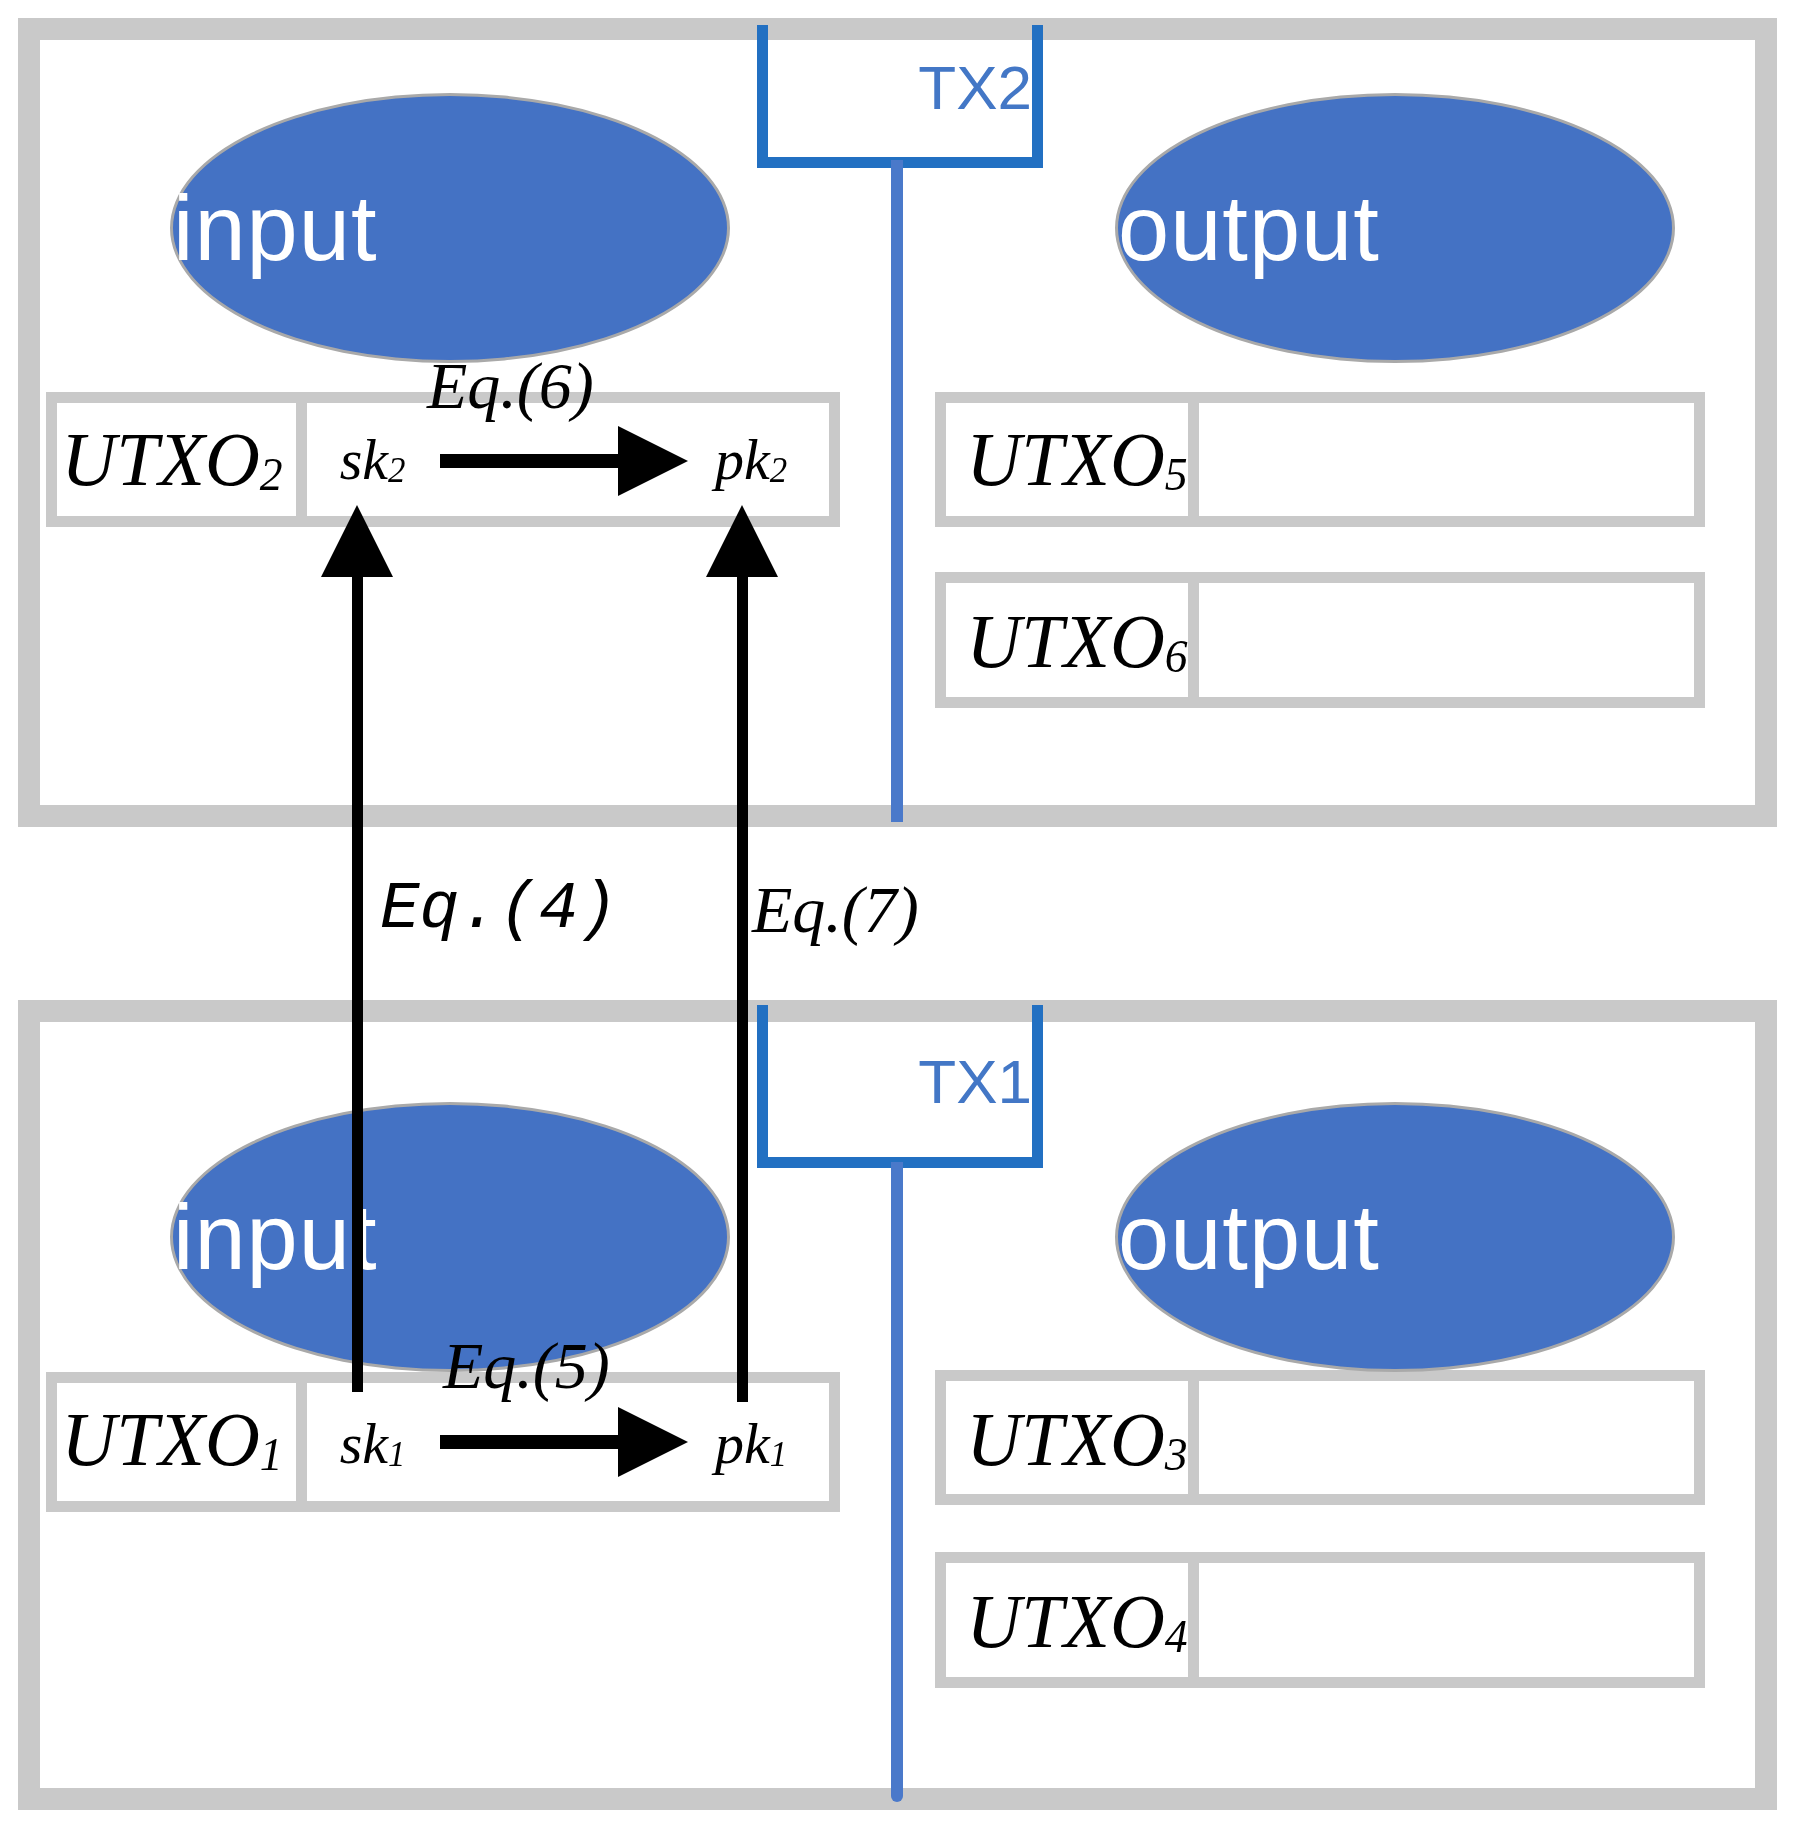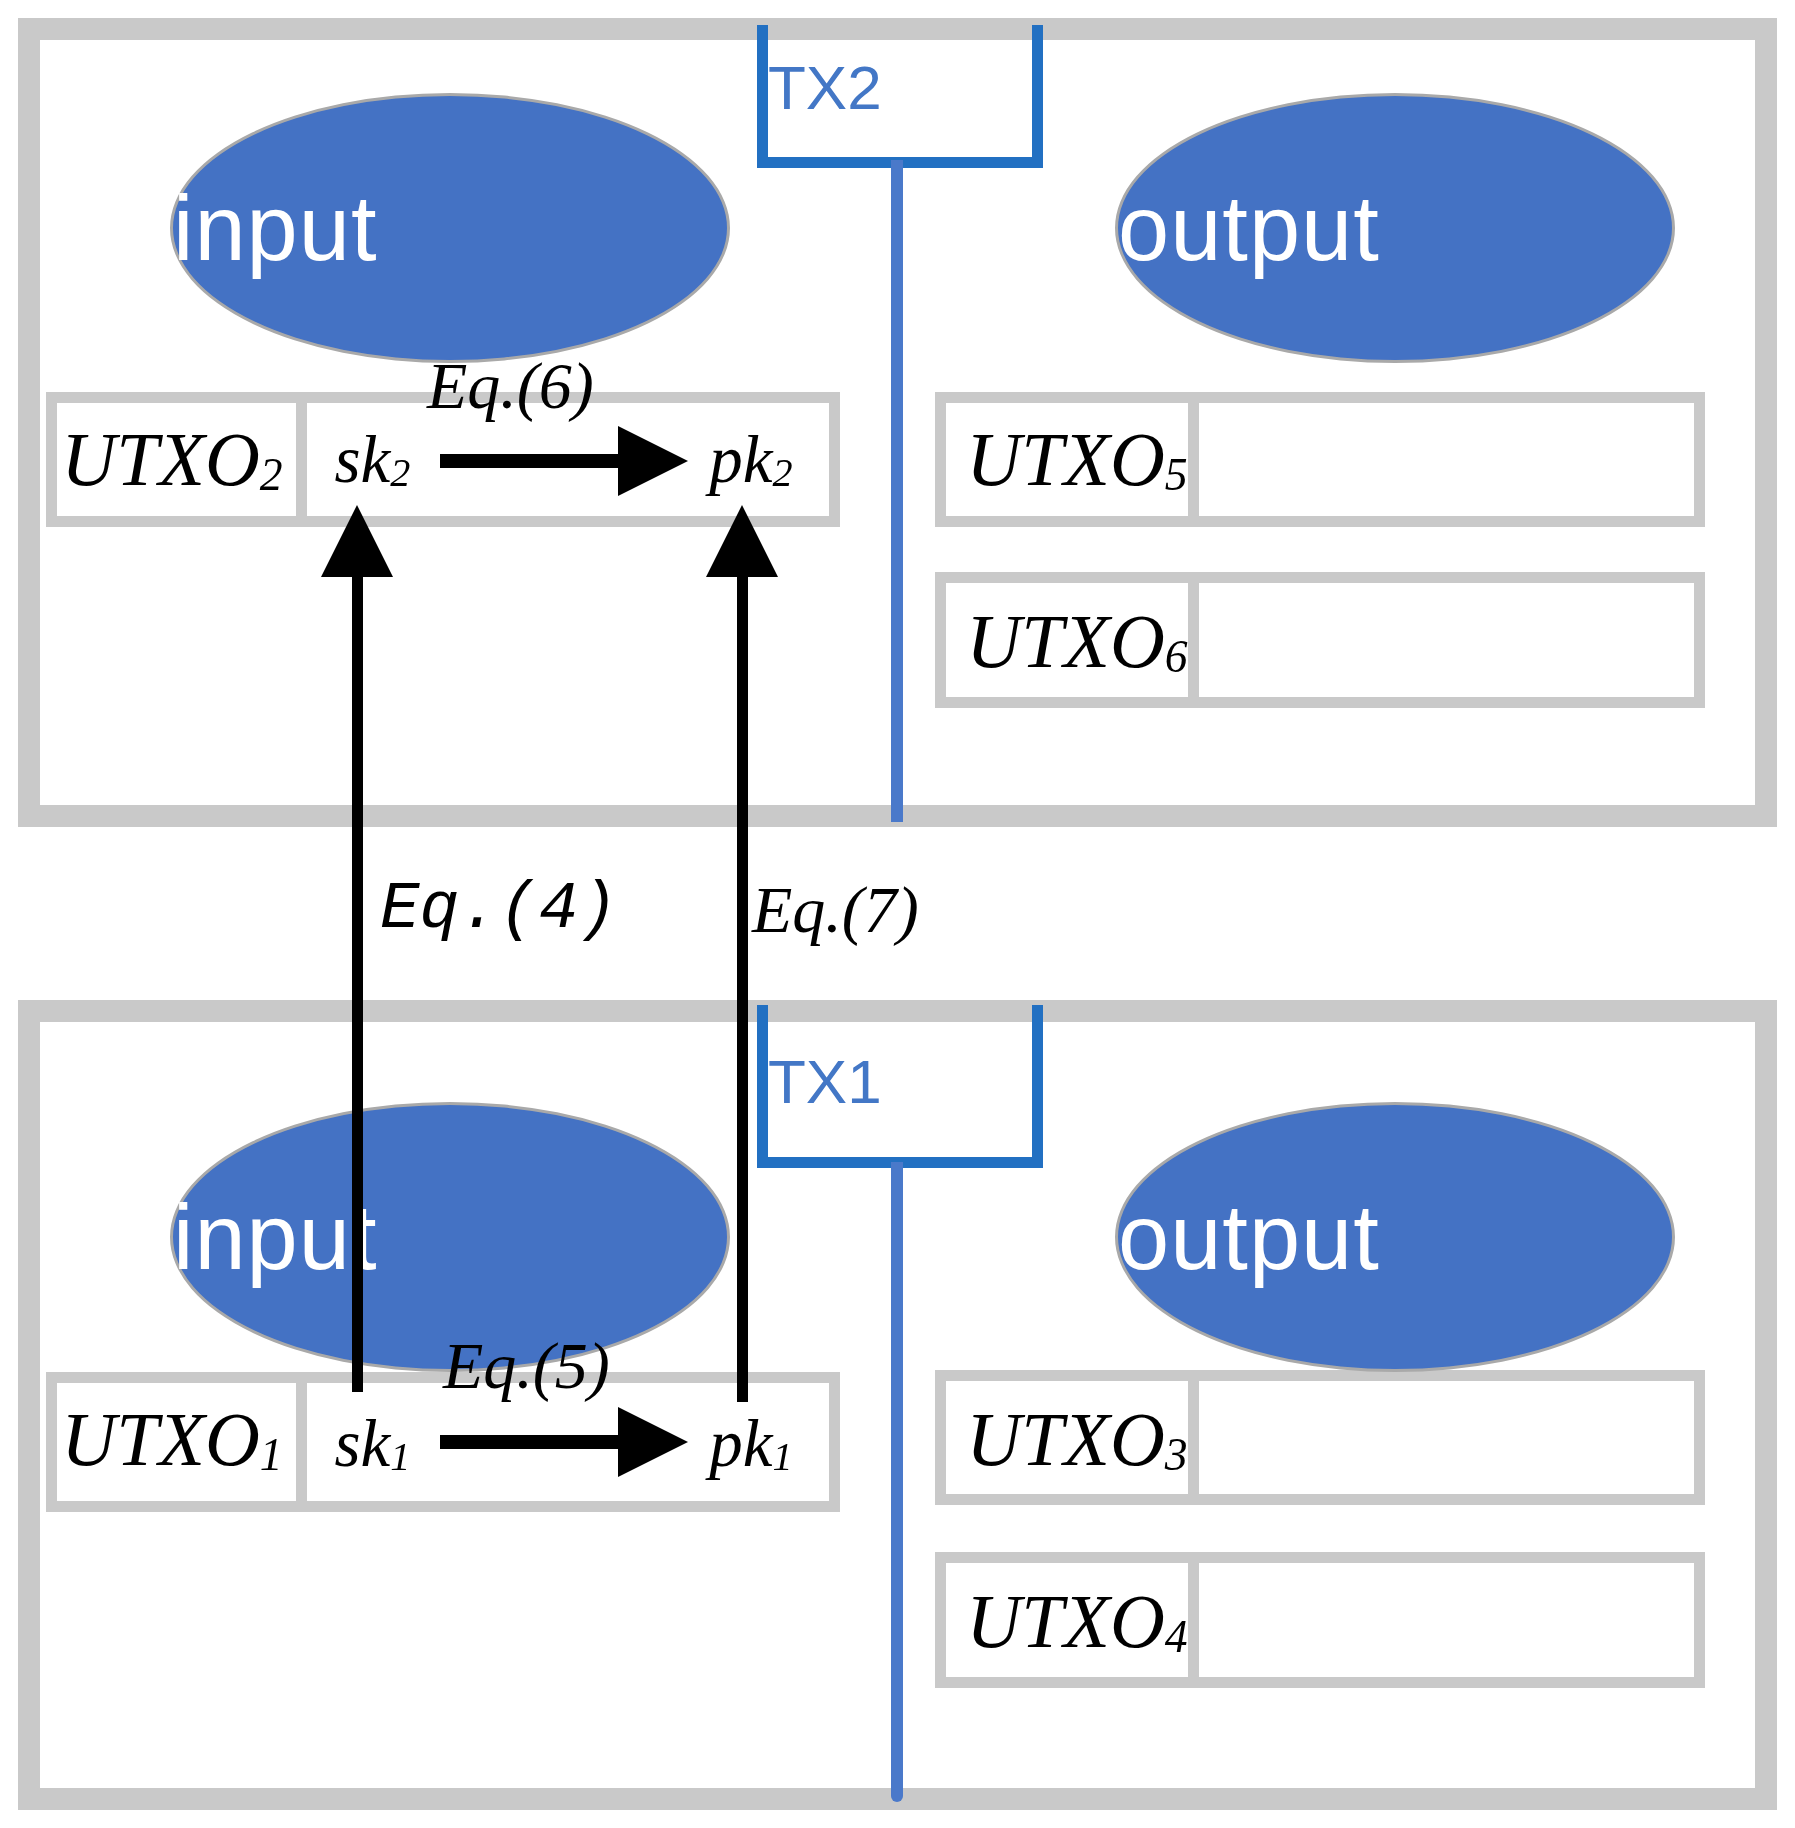--- a/index.html
+++ b/index.html
@@ -28,32 +28,32 @@
     background: #4472c4;
     border: 3px solid #a9a9a9;
     border-radius: 50%;
     display: flex; align-items: center; justify-content: flex-start;
     color: #ffffff; font-size: 92px; letter-spacing: 1px;
   }
   .bracket {
     position: absolute;
     border: 11px solid #2270c2;
     border-top: none;
-    display: flex; align-items: center; justify-content: flex-start;
+    display: flex; align-items: center; justify-content: flex-end;
     color: #4377c6; font-size: 62px;
   }
   .dropline { position: absolute; left: 891px; width: 12px; background: #4a79ca; }
   .dropline.tip { border-radius: 0 0 6px 6px; }
   .serif { font-family: "Liberation Serif", serif; font-style: italic; }
   .cellText {
     position: absolute;
     display: flex; align-items: center; justify-content: center;
     font-size: 76px; color: #000; white-space: nowrap;
   }
-  .keytext { font-size: 67px; }
+  .keytext { font-size: 58px; }
   .sub { font-size: 0.60em; position: relative; top: 0.34em; }
   .eq { position: absolute; font-size: 66px; color:#000; white-space: nowrap; }
   .shaft { position: absolute; height: 14px; background: #000; }
   .headRight {
     position: absolute; width: 0; height: 0;
     border-top: 35px solid transparent;
     border-bottom: 35px solid transparent;
     border-left: 70px solid #000;
   }
   .vline { position: absolute; width: 11px; background: #000; }

